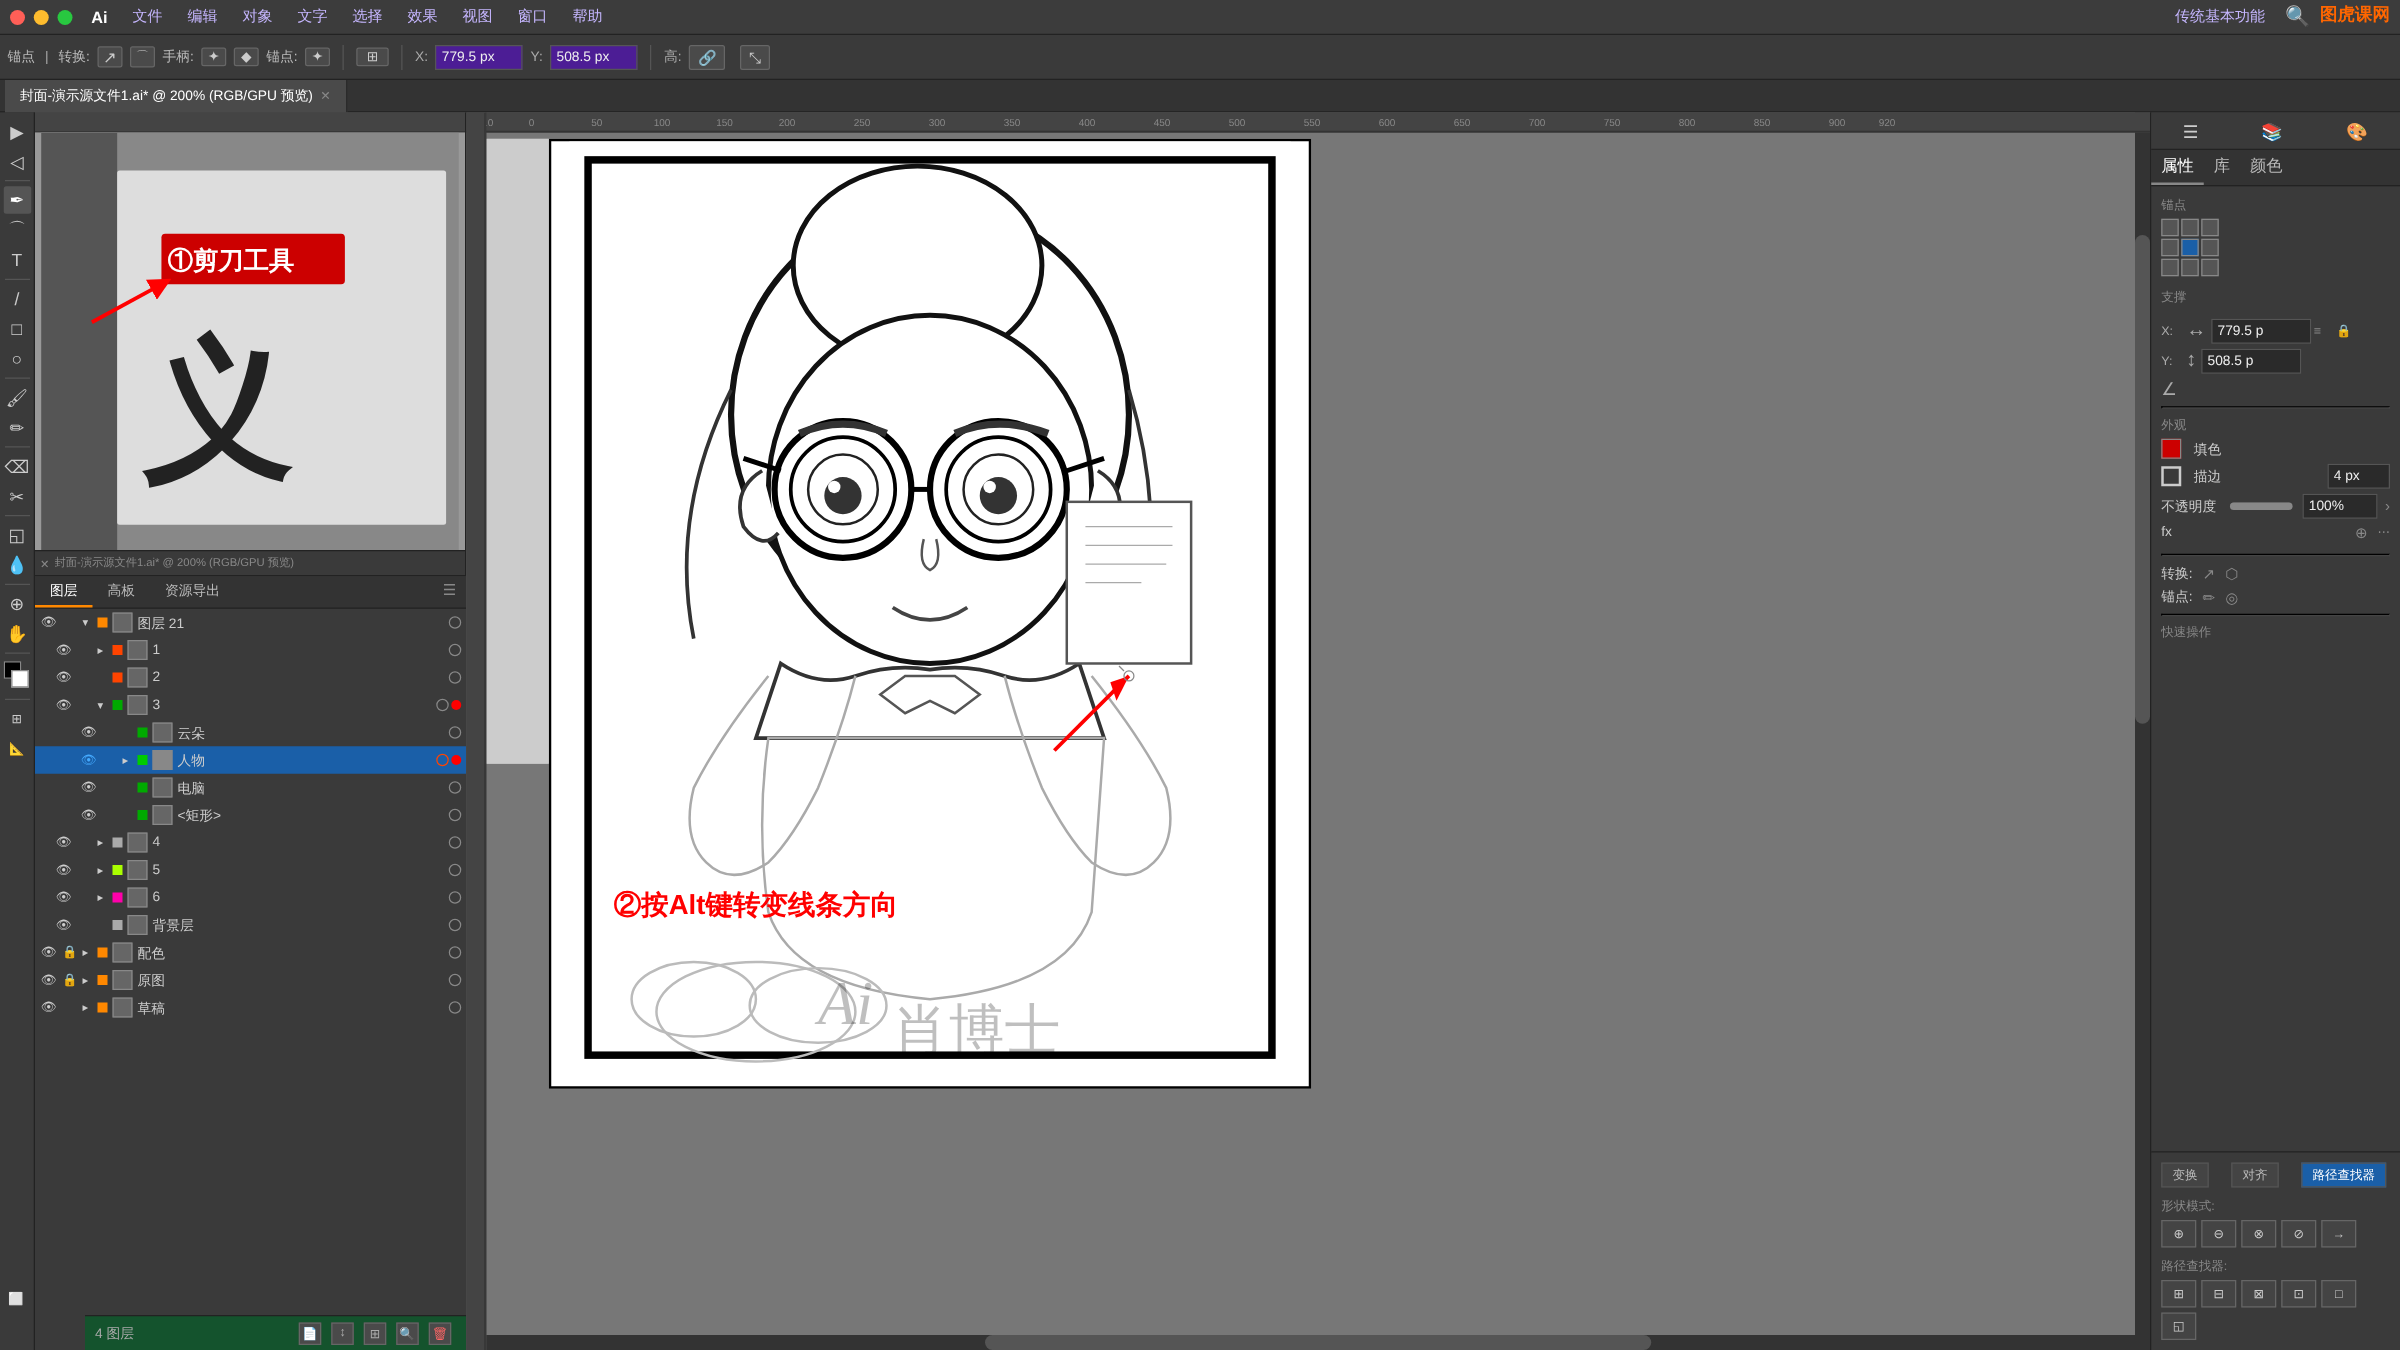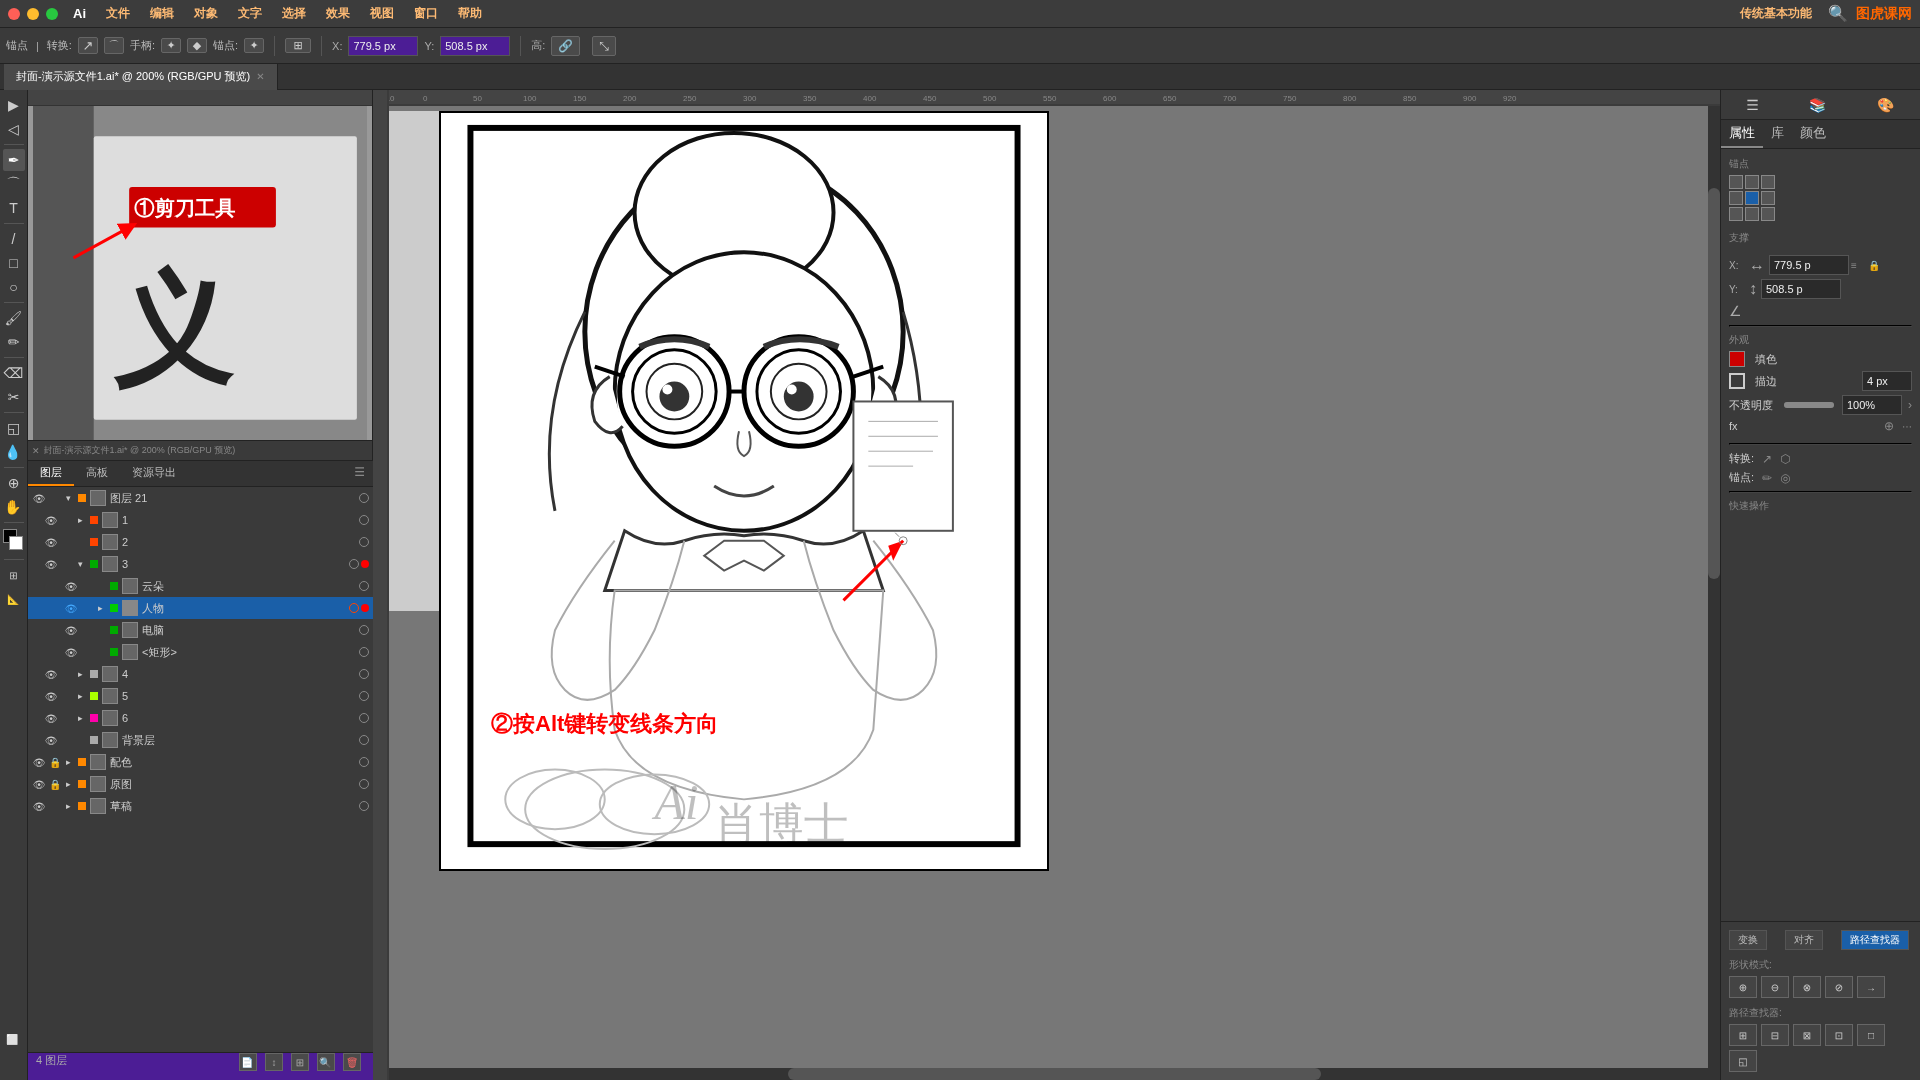--- a/index.html
+++ b/index.html
@@ -8,22 +8,22 @@
     
     #menu-bar {
       width: 100%; height: 28px; background: #3c3c3c; display: flex; align-items: center;
       border-bottom: 1px solid #222; padding: 0 8px; gap: 4px;
     }
     .mac-btn { width: 12px; height: 12px; border-radius: 50%; display: inline-block; margin-right: 3px; }
     .mac-close { background: #ff5f57; }
     .mac-min { background: #febc2e; }
     .mac-max { background: #28c840; }
     #menu-bar .app-logo { color: #fff; font-weight: bold; font-size: 13px; margin: 0 8px; }
-    #menu-bar .menu-item { color: #fdba74; font-size: 12px; padding: 2px 8px; cursor: pointer; font-weight: bold; }
-    #menu-bar .right-section { margin-left: auto; display: flex; align-items: center; gap: 8px; }
+    #menu-bar .menu-item { color: #c4b5fd; font-size: 12px; padding: 2px 8px; cursor: pointer; }
+    #menu-bar .right-section { margin-left: auto; display: flex; align-items: flex-start; gap: 8px; }
     #menu-bar .right-logo { color: #ff6600; font-weight: bold; font-size: 14px; }
 
     
     #toolbar {
       width: 100%; height: 36px; background: #3a3a3a; display: flex; align-items: center;
       border-bottom: 1px solid #222; padding: 0 6px; gap: 6px; font-size: 11px; color: #ccc;
     }
     .toolbar-label { font-size: 11px; color: #bbb; }
     .toolbar-sep { width: 1px; height: 20px; background: #555; margin: 0 4px; }
     .toolbar-btn { padding: 2px 6px; background: #4a4a4a; border: 1px solid #666; border-radius: 2px; cursor: pointer; font-size: 11px; color: #ccc; }
@@ -72,21 +72,21 @@
     .layer-tab { padding: 4px 12px; font-size: 11px; color: #bbb; cursor: pointer; }
     .layer-tab.active { color: #fff; border-bottom: 2px solid #ff8800; }
     #layers-content { flex: 1; overflow-y: auto; }
     .layer-row { display: flex; align-items: center; height: 22px; padding: 0 4px; cursor: pointer; font-size: 11px; color: #ccc; }
     .layer-row.selected { background: #1a5fa8; }
     .layer-vis-icon { width: 14px; height: 14px; margin-right: 3px; display: flex; align-items: center; justify-content: center; font-size: 10px; }
     .layer-expand { width: 10px; font-size: 9px; margin-right: 2px; }
     .layer-thumb { width: 16px; height: 16px; background: #666; border: 1px solid #888; margin-right: 4px; }
     .layer-name { flex: 1; }
     .layer-circle { width: 10px; height: 10px; border-radius: 50%; border: 1px solid #888; margin-left: 4px; }
-    #layers-footer { height: 28px; background: #4c1d95; border-top: 1px solid #222; display: flex; padding: 0 8px; font-size: 11px; color: #aaa; }
+    #layers-footer { height: 28px; background: #14532d; border-top: 1px solid #222; display: flex; align-items: center; padding: 0 8px; font-size: 11px; color: #aaa; margin-left: 40px; }
     .layer-footer-btn { width: 18px; height: 18px; background: #4a4a4a; border: 1px solid #666; display: flex; align-items: center; justify-content: center; font-size: 10px; cursor: pointer; margin-right: 4px; }
     #zoom-info { display: flex; align-items: center; padding: 4px 8px; font-size: 11px; color: #aaa; border-top: 1px solid #222; background: #333; gap: 8px; }
     .zoom-select { background: #2a2a2a; border: 1px solid #555; color: #eee; font-size: 11px; padding: 1px 4px; }
 
     
     #canvas-area {
       flex: 1; background: #666; position: relative; overflow: hidden;
     }
     #ruler-top { position: absolute; top: 0; left: 0; right: 0; height: 16px; background: #444; border-bottom: 1px solid #333; z-index: 10; }
     #ruler-left { position: absolute; top: 0; left: 0; width: 16px; bottom: 0; background: #444; border-right: 1px solid #333; z-index: 10; }

